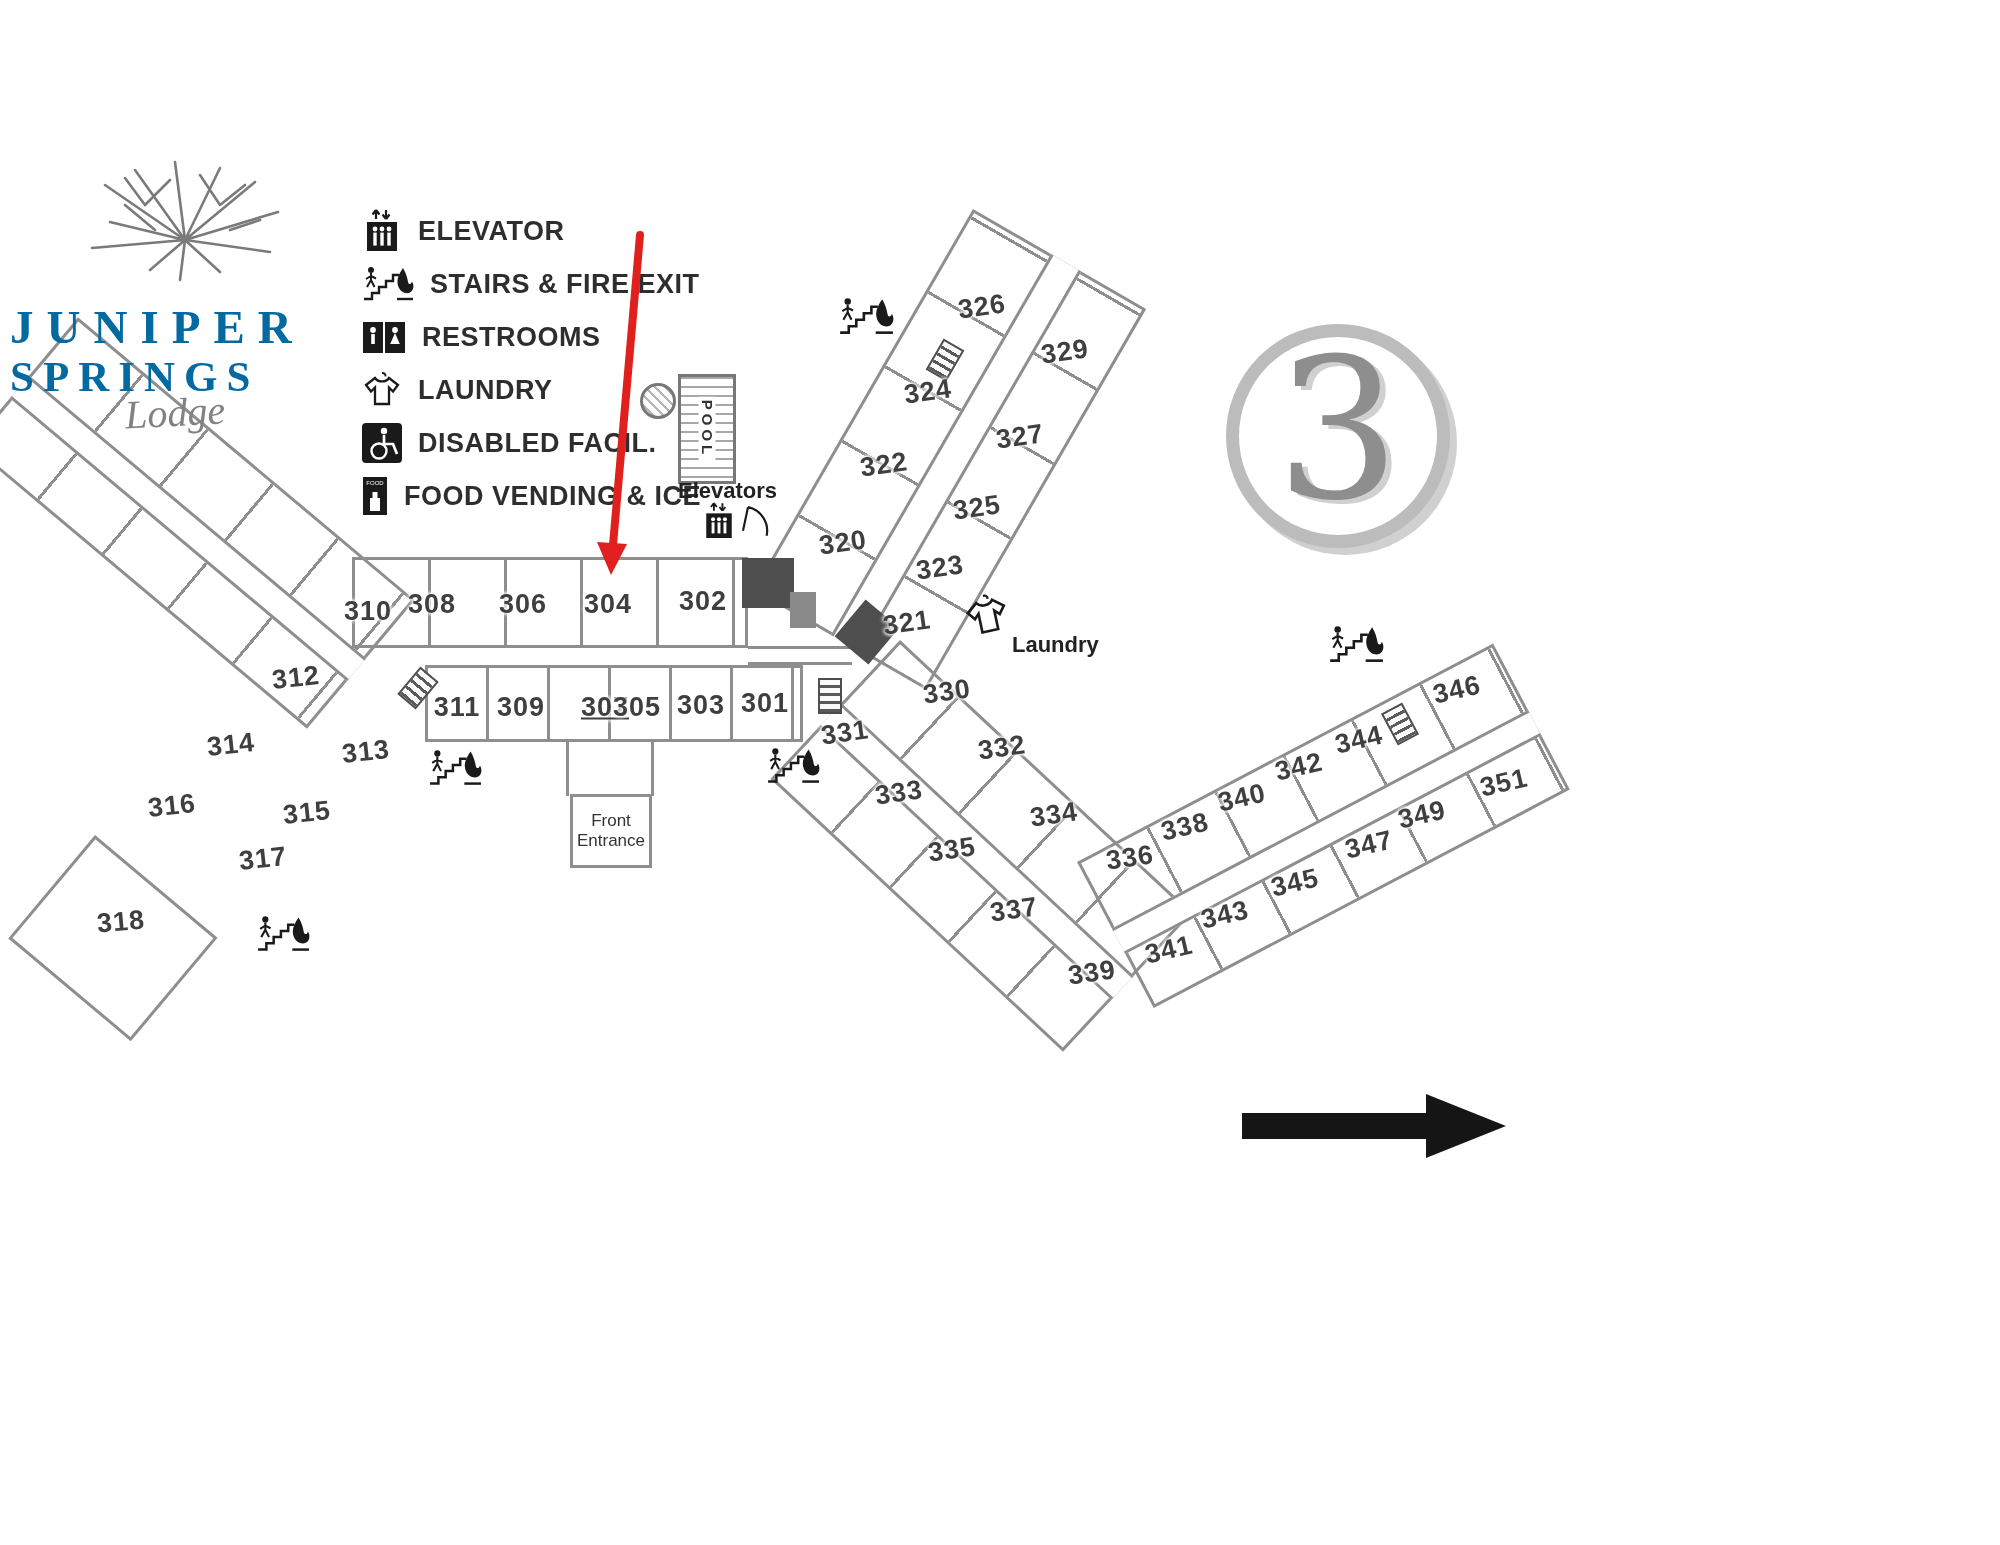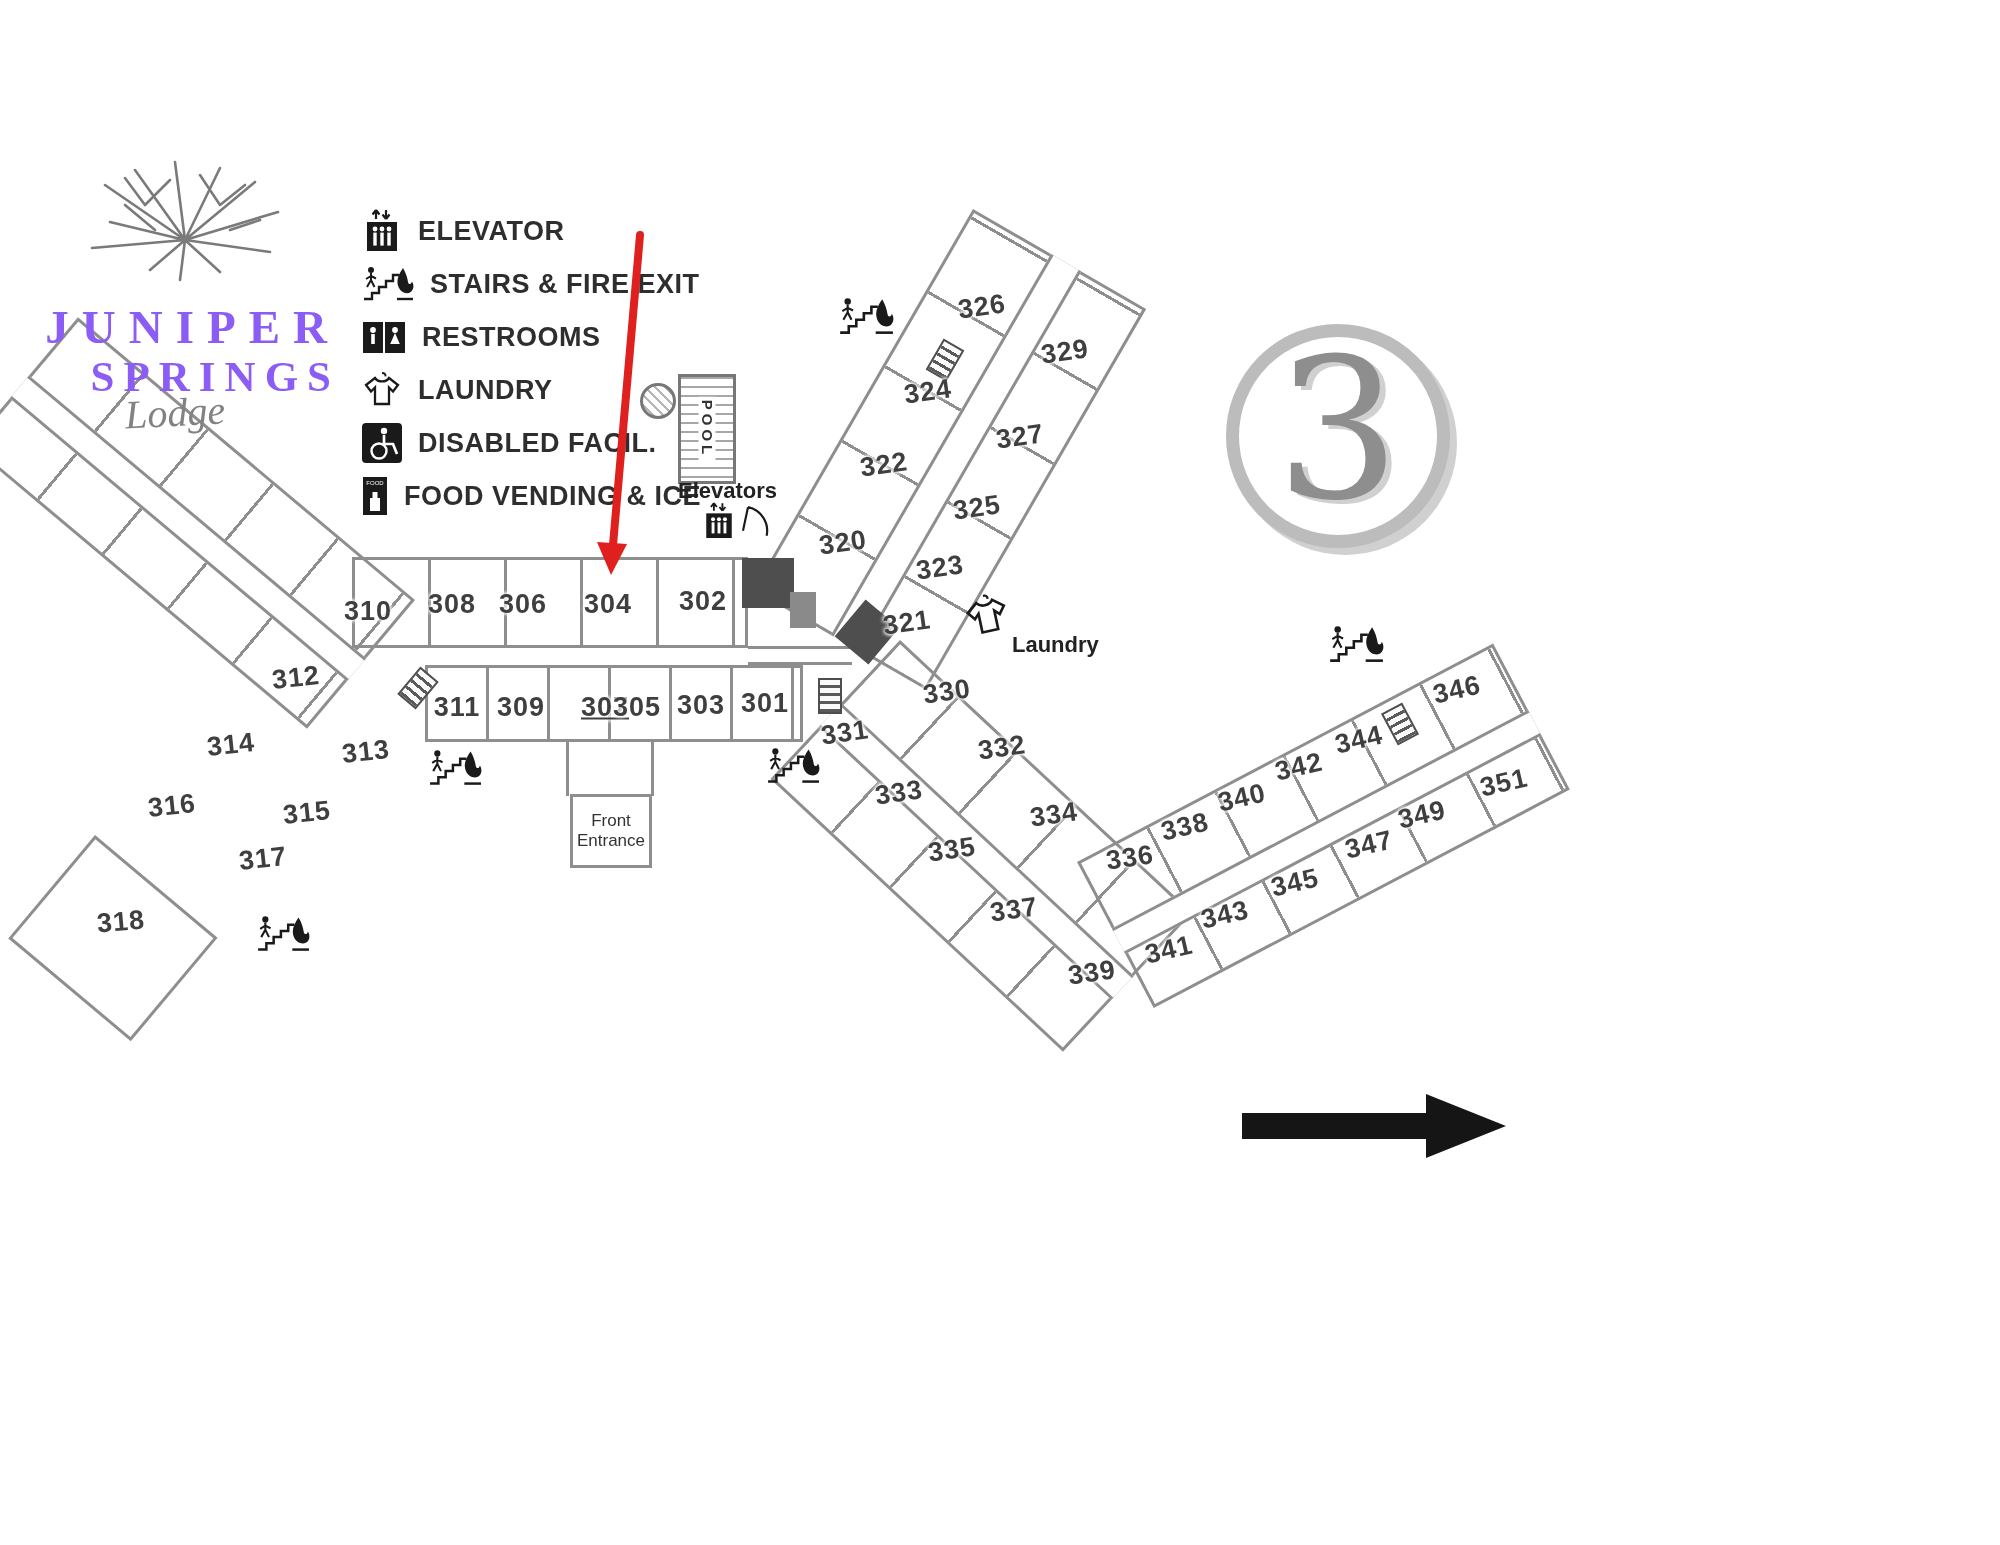--- a/index.html
+++ b/index.html
@@ -23,21 +23,21 @@
   .room-label{position:absolute;font-weight:bold;font-size:27px;color:#3f3f3f;letter-spacing:1px;
         white-space:nowrap;text-shadow:0 0 4px #fff,0 0 4px #fff,0 0 4px #fff;}
 
   
   #legend{position:absolute;left:362px;top:210px;display:flex;flex-direction:column;gap:11px;}
   .legend-row{display:flex;align-items:center;gap:16px;height:42px;}
   .llabel{font-size:27px;font-weight:700;color:#2e2e2e;letter-spacing:.5px;}
 
   
   #logo{position:absolute;left:10px;top:150px;width:330px;}
-  .logo-line{font-family:"Liberation Serif",serif;color:#8b5cf6;text-align:right;font-weight:600;}
+  .logo-line{font-family:"Liberation Serif",serif;color:#0369a1;text-align:left;font-weight:600;}
   #logo-l1{font-size:47px;letter-spacing:13px;margin-top:150px;}
   #logo-l2{font-size:43px;letter-spacing:9px;margin-top:-2px;}
   #logo-l3{font-family:"Liberation Serif",serif;font-style:italic;font-size:40px;color:#828282;
            text-align:center;margin-top:-12px;transform:rotate(-3deg);}
 
   
   #pool{position:absolute;left:678px;top:374px;width:58px;height:110px;border:3px solid #777;box-sizing:border-box;
         background:repeating-linear-gradient(180deg,#a7a7a7 0 2px,transparent 2px 9px);}
   .pool-label{position:absolute;top:50%;left:50%;transform:translate(-50%,-50%) rotate(90deg);
         font-size:15px;letter-spacing:4px;background:#fff;padding:0 3px;color:#333;font-weight:600;}
@@ -239,21 +239,21 @@
       <use href="#icon-laundry"></use>
     </svg>
   <div id="laundry-label">Laundry</div>
 
   <div id="floor-circle">
     <span id="floor-num">3</span>
   </div>
 
   <div id="rooms-layer">
       <div class="room-label" style="left: 368px; top: 611px; transform: translate(-50%, -50%) rotate(0deg);">310</div>
-      <div class="room-label" style="left: 452px; top: 604px; transform: translate(-50%, -50%) rotate(0deg); text-align: right;">308</div>
+      <div class="room-label" style="left: 432px; top: 604px; transform: translate(-50%, -50%) rotate(0deg); text-align: right;">308</div>
       <div class="room-label" style="left: 523px; top: 604px; transform: translate(-50%, -50%) rotate(0deg);">306</div>
       <div class="room-label" style="left: 608px; top: 604px; transform: translate(-50%, -50%) rotate(0deg);">304</div>
       <div class="room-label" style="left: 703px; top: 601px; transform: translate(-50%, -50%) rotate(0deg);">302</div>
       <div class="room-label" style="left: 457px; top: 707px; transform: translate(-50%, -50%) rotate(0deg);">311</div>
       <div class="room-label" style="left: 521px; top: 707px; transform: translate(-50%, -50%) rotate(0deg);">309</div>
       <div class="room-label" style="left: 605px; top: 707px; transform: translate(-50%, -50%) rotate(0deg); text-decoration: underline;">307</div>
       <div class="room-label" style="left: 637px; top: 707px; transform: translate(-50%, -50%) rotate(0deg);">305</div>
       <div class="room-label" style="left: 701px; top: 705px; transform: translate(-50%, -50%) rotate(0deg);">303</div>
       <div class="room-label" style="left: 765px; top: 703px; transform: translate(-50%, -50%) rotate(0deg);">301</div>
       <div class="room-label" style="left: 296px; top: 678px; transform: translate(-50%, -50%) rotate(-6deg);">312</div>

